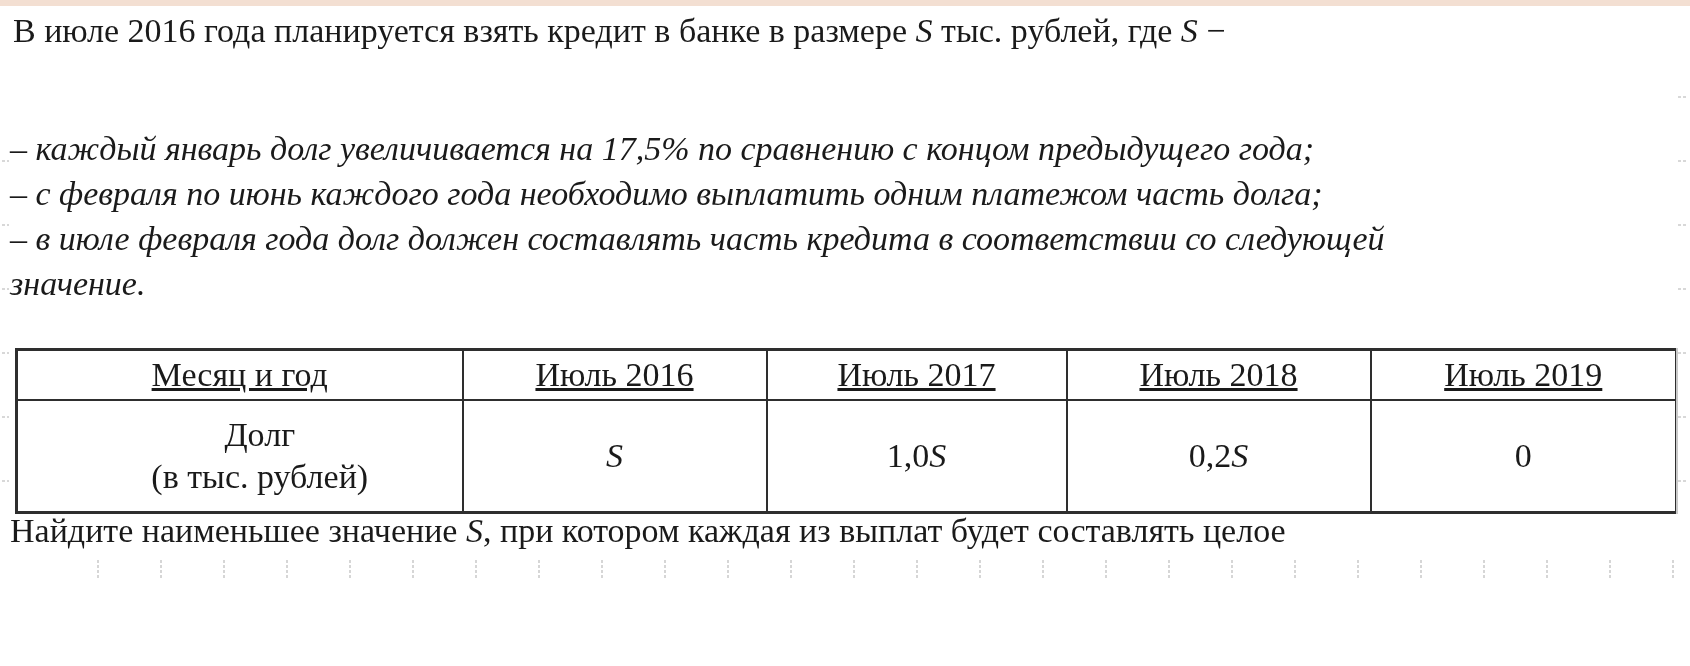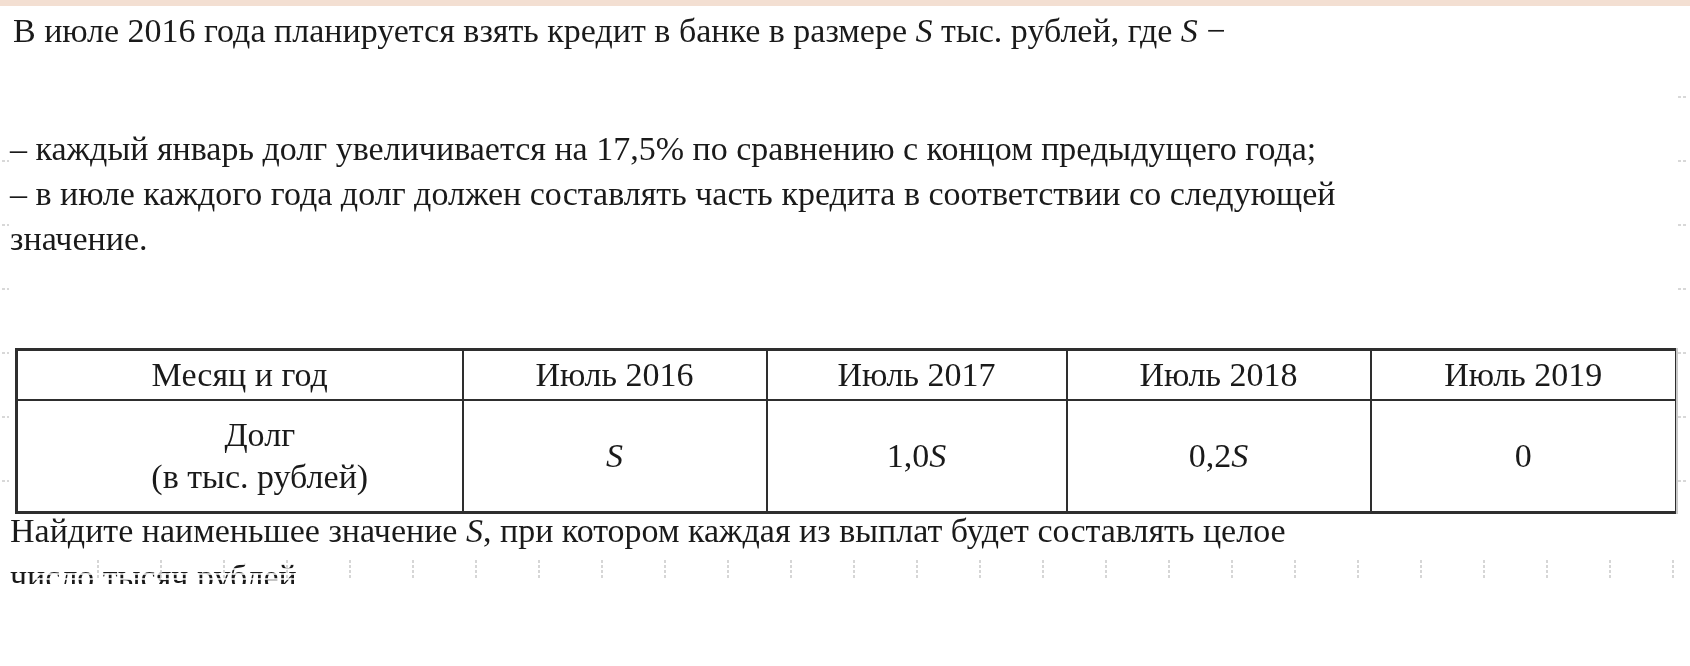--- a/index.html
+++ b/index.html
@@ -15,21 +15,21 @@
     position:absolute;top:0;left:0;width:100%;height:6px;
     background:#f3dfd2;
   }
   .textline{white-space:nowrap;}
   .intro{
     position:absolute;left:13px;top:8px;
     font-size:34px;line-height:46px;
   }
   .conditions{
     position:absolute;left:10px;top:126px;
-    font-size:34px;line-height:45px;
+    font-size:34px;line-height:45px;font-style:italic;
   }
   .question{
     position:absolute;left:10px;top:508px;
     font-size:34px;line-height:46px;
   }
   .var{font-style:italic;}
   .debt-table{
     position:absolute;left:15px;top:348px;
     width:1660px;
     border-collapse:collapse;table-layout:fixed;
@@ -39,21 +39,21 @@
   .debt-table th,.debt-table td{
     border:2px solid #2e2e2e;
     text-align:center;vertical-align:middle;
     padding:0;font-weight:normal;
   }
   .debt-table col.c0{width:446px;}
   .debt-table col.c1{width:304px;}
   .debt-table col.c2{width:300px;}
   .debt-table col.c3{width:304px;}
   .debt-table col.c4{width:306px;}
-  .debt-table thead th{height:48px;}
+  .debt-table thead th{height:48px;text-decoration:underline;}
   .debt-table tbody td{height:110px;}
   .row-label div{line-height:42px;margin-left:40px;}
   
   .ticks{position:absolute;opacity:.75;pointer-events:none;}
   .ticks-bottom{
     left:36px;right:10px;bottom:4px;height:20px;
     background-image:
       repeating-linear-gradient(0deg,#ffffff 0 2px,rgba(255,255,255,0) 2px 5px),
       repeating-linear-gradient(90deg,rgba(0,0,0,0) 0 61px,#c9c9c9 61px 63px);
   }
@@ -75,21 +75,22 @@
 
 <div class="page">
   <div class="top-strip"></div>
 
   <div class="intro">
     <div class="textline"><span>В июле 2016 года планируется взять кредит в банке в размере </span><span class="var">S</span><span> тыс. рублей, где </span><span class="var">S</span><span> −</span></div>
   </div>
 
   <div class="conditions">
     <div class="textline">– каждый январь долг увеличивается на 17,5% по сравнению с концом предыдущего года;</div>
-    <div class="textline">– в июле каждого года долг должен составлять часть кредита в соответствии со следующей</div>
+    <div class="textline">– с февраля по июнь каждого года необходимо выплатить одним платежом часть долга;</div>
+    <div class="textline">– в июле февраля года долг должен составлять часть кредита в соответствии со следующей</div>
     <div class="textline">значение.</div>
   </div>
 
   <table class="debt-table">
     <colgroup>
       <col class="c0">
         <col class="c1">
         <col class="c2">
         <col class="c3">
         <col class="c4">
@@ -112,19 +113,18 @@
         <td><span></span><span class="var">S</span></td>
         <td><span>1,0</span><span class="var">S</span></td>
         <td><span>0,2</span><span class="var">S</span></td>
         <td><span>0</span><span class="var"></span></td>
       </tr>
     </tbody>
   </table>
 
   <div class="question">
     <div class="textline"><span>Найдите наименьшее значение </span><span class="var">S</span><span>, при котором каждая из выплат будет составлять целое</span></div>
-    <div class="textline">число тысяч рублей.</div>
   </div>
 
   <div class="ticks ticks-left"></div>
   <div class="ticks ticks-right"></div>
   <div class="ticks ticks-bottom"></div>
 </div>
 
 </body></html>

